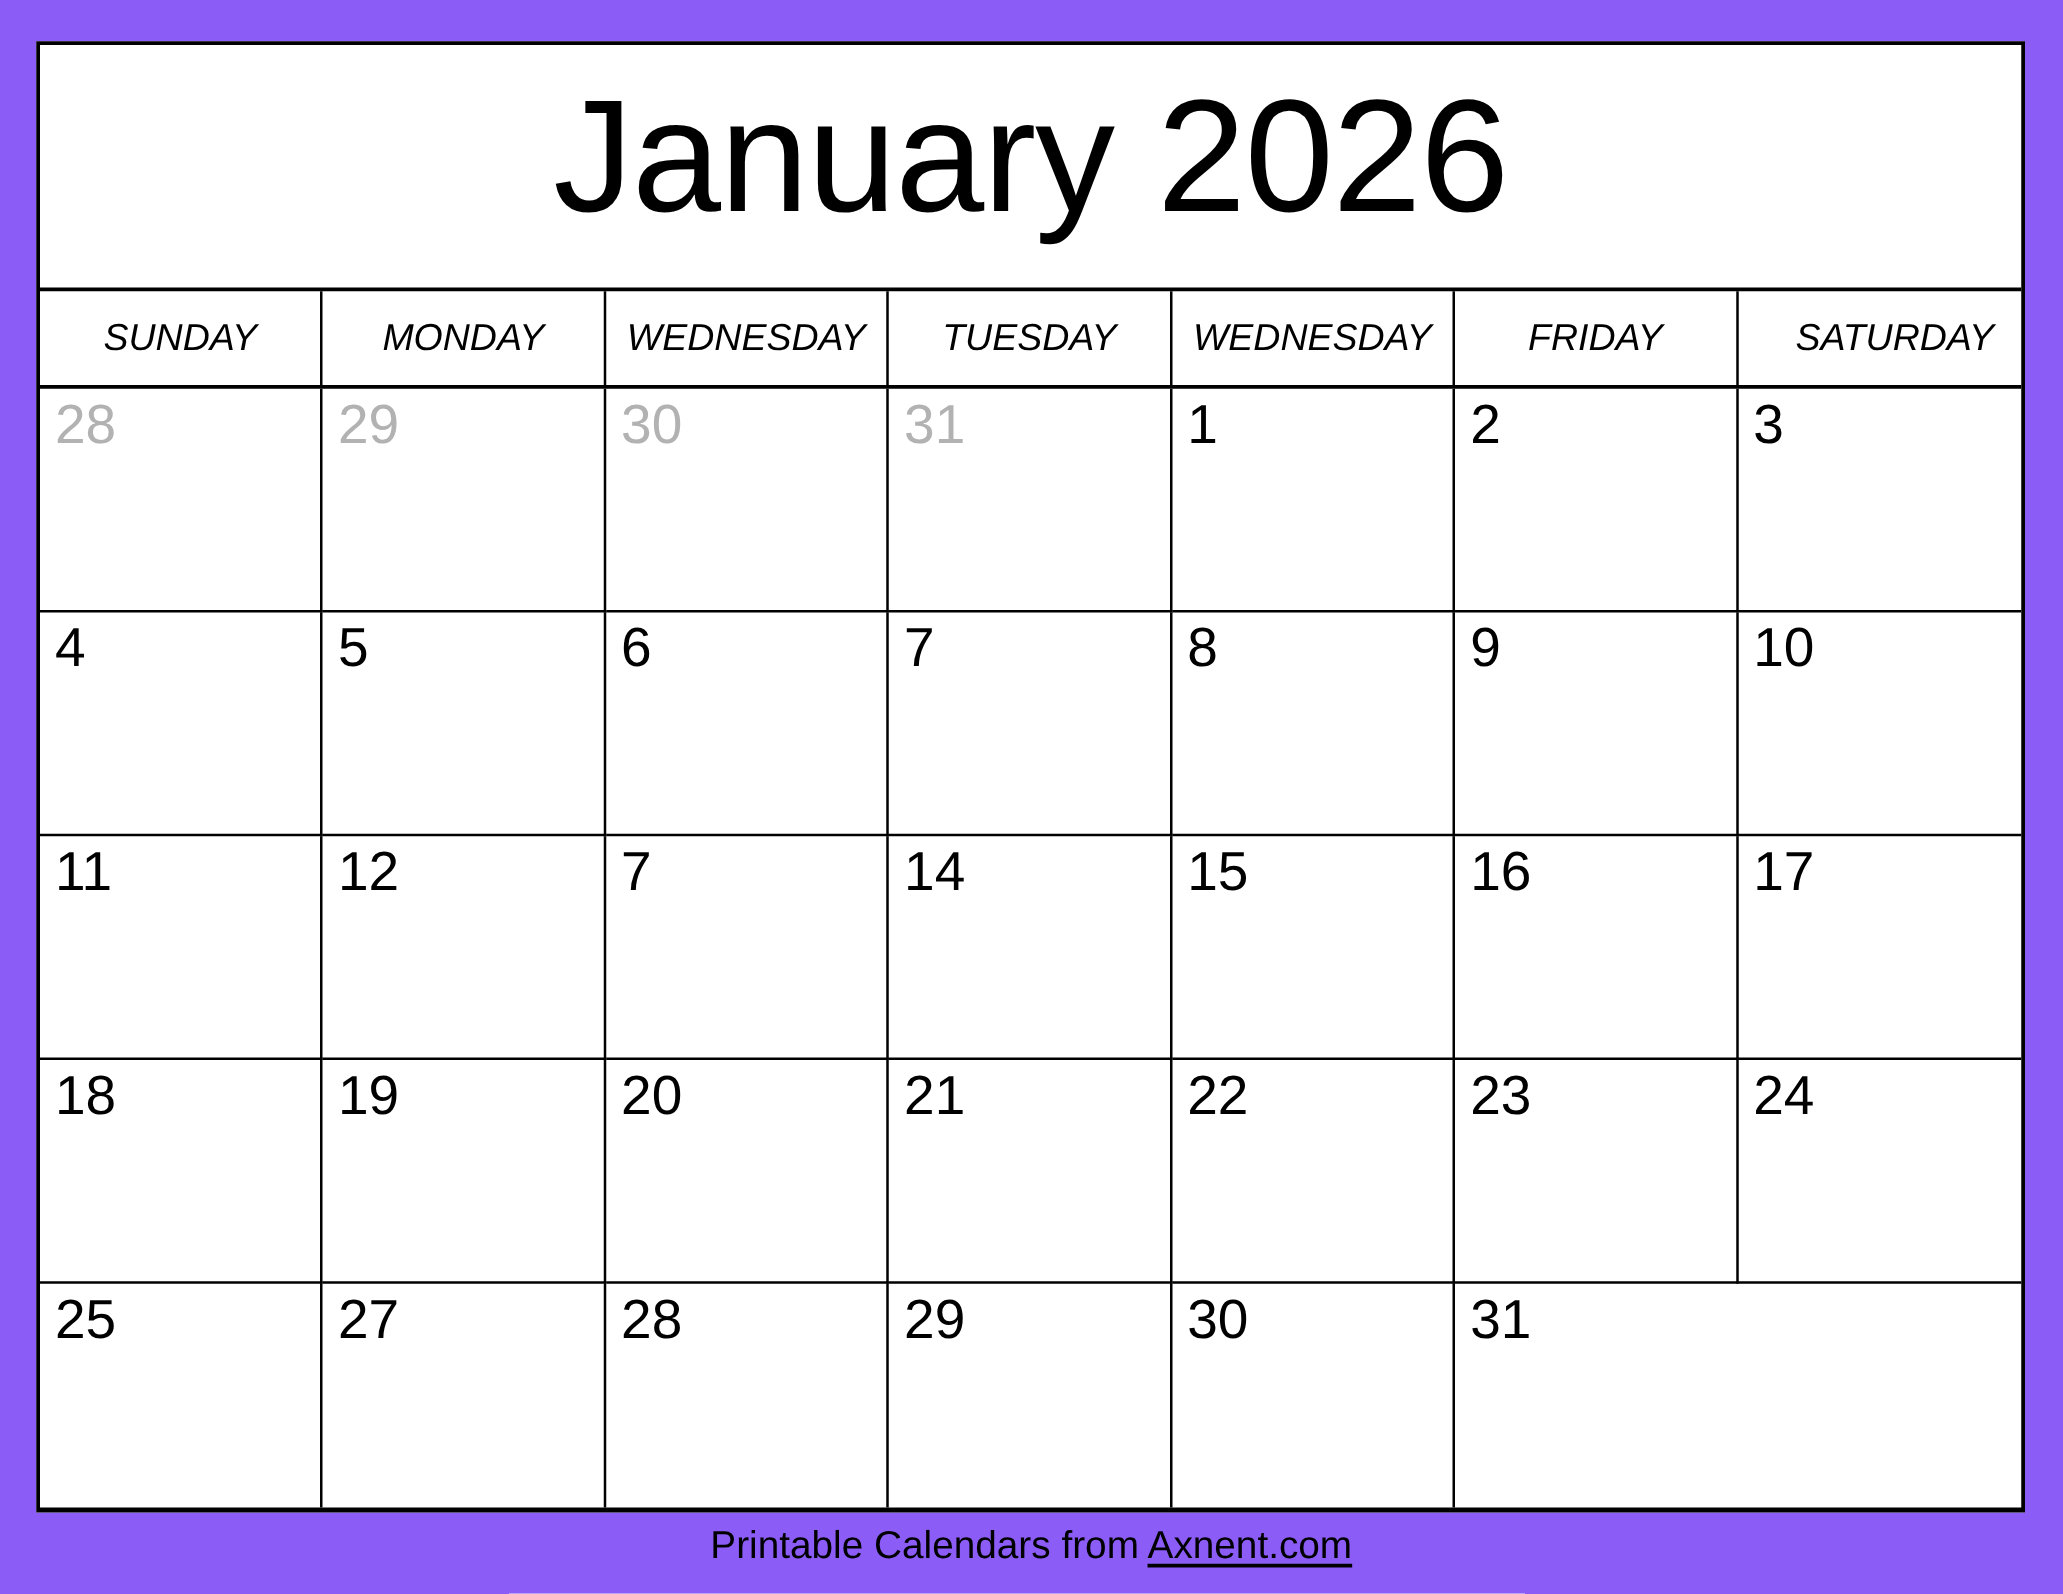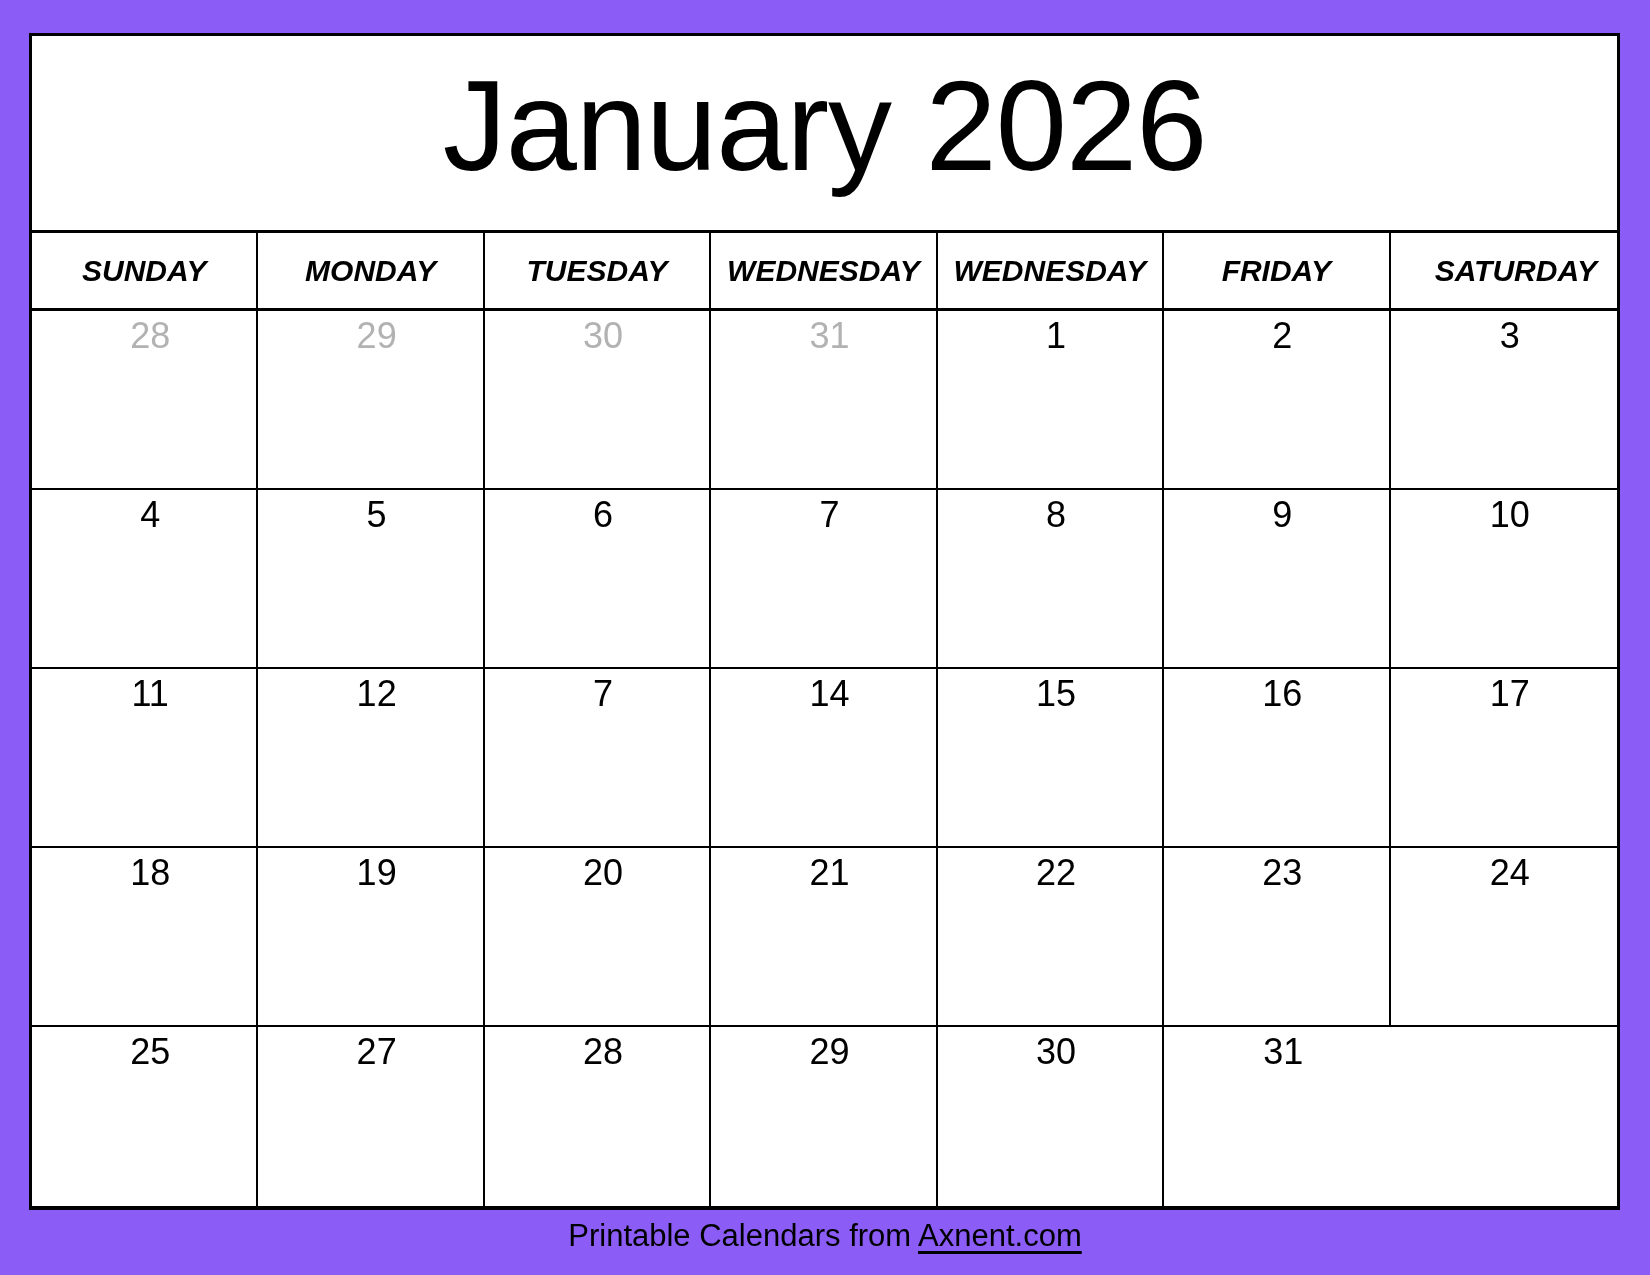--- a/index.html
+++ b/index.html
@@ -53,39 +53,38 @@
     border-bottom: 3px solid #000000;
     display: grid;
     grid-template-columns: repeat(7, 1fr);
   }
   .weekday-cell {
     border-right: 2px solid #000000;
     display: flex;
     align-items: center;
     justify-content: center;
     font-style: italic;
-    font-weight: bold;
+    font-weight: normal;
     font-size: 30px;
     letter-spacing: 0px;
   }
   .weekday-cell:last-child { border-right: none; margin-left: 24px; }
   .dates-grid {
     flex: 1 1 auto;
     display: grid;
     grid-template-columns: repeat(7, 1fr);
     grid-template-rows: repeat(5, 1fr);
   }
   .date-cell {
     border-right: 2px solid #000000;
     border-bottom: 2px solid #000000;
     box-sizing: border-box;
     padding: 5px 0 0 12px;
-    font-size: 36px;
+    font-size: 44px;
     line-height: 1.1;
-    text-align: center;
   }
   .date-cell.col-last { border-right: none; }
   .date-cell.row-last { border-bottom: none; }
   .date-cell.muted { color: #b2b2b2; }
   .footer {
     position: absolute;
     left: 0;
     top: 1218px;
     width: 1650px;
     text-align: center;
@@ -106,22 +105,22 @@
   <div class="calendar">
 
     <div class="title-box">
       <span class="month-title">January 2026</span>
     </div>
 
     <div class="weekday-row">
 
     <div class="weekday-cell">SUNDAY</div>
         <div class="weekday-cell">MONDAY</div>
+        <div class="weekday-cell">WEDNESDAY</div>
         <div class="weekday-cell">TUESDAY</div>
-        <div class="weekday-cell">WEDNESDAY</div>
         <div class="weekday-cell">WEDNESDAY</div>
         <div class="weekday-cell">FRIDAY</div>
         <div class="weekday-cell">SATURDAY</div>
       </div>
 
     <div class="dates-grid">
 
     <div class="date-cell muted"><span>28</span></div>
         <div class="date-cell muted"><span>29</span></div>
         <div class="date-cell muted"><span>30</span></div>

